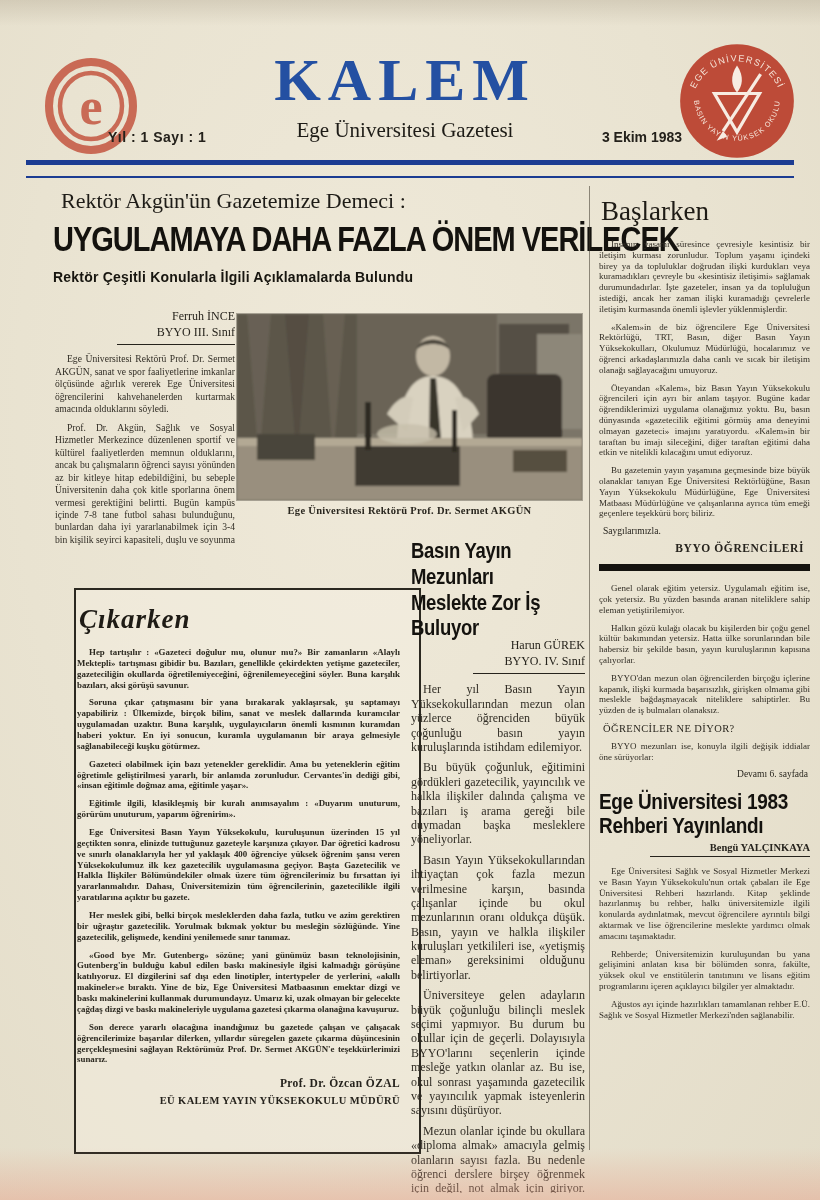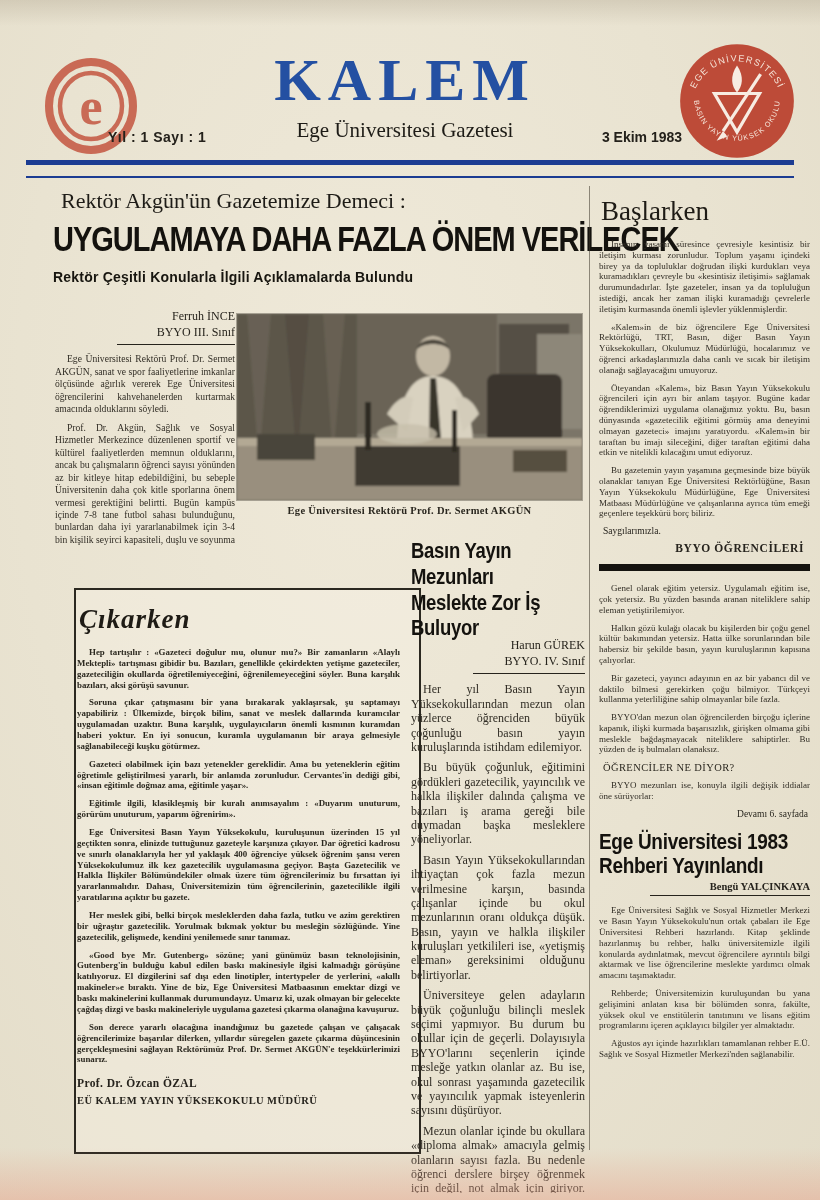--- a/index.html
+++ b/index.html
@@ -70,21 +70,21 @@
   .rehber-byline .rule{display:block;margin:3px 0 0 auto;width:160px;border-bottom:1.4px solid #26231c;}
   .rehber-body{margin-top:6px;}
 
   
   .cikarken{left:74px;top:588px;width:347px;height:566px;box-sizing:border-box;
       border:2px solid #2b2820;background:rgba(248,244,232,.35);
       padding:12px 19px 10px 1px;overflow:hidden;}
   .cikarken-title{font-style:italic;font-weight:700;font-size:27px;color:#1e1b15;
       margin:2px 0 12px 2px;letter-spacing:1px;}
   .cikarken .bodytext p{font-weight:700;font-size:8.9px;line-height:1.22;margin-bottom:7px;color:#2c2920;}
-  .cikarken-sig{text-align:left;margin-top:12px;}
+  .cikarken-sig{text-align:right;margin-top:12px;}
   .cikarken-sig .n1{font-weight:700;font-size:11.5px;letter-spacing:.4px;}
   .cikarken-sig .n2{font-weight:700;font-size:10.5px;letter-spacing:.4px;margin-top:6px;}
 
   
   .col-mid{left:411px;top:538px;width:174px;height:655px;overflow:hidden;}
   .mid-headline{font-family:"Liberation Sans",sans-serif;font-weight:700;font-size:18.5px;
       line-height:1.15;letter-spacing:-.3px;color:#14120e;margin:0 0 14px 0;
       transform:scaleY(1.2);transform-origin:left top;}
   .col-mid .byline{margin-top:6px;}
   .col-mid .byline .rule{width:112px;}
@@ -199,21 +199,20 @@
       <p>Bu gazetemin yayın yaşamına geçmesinde bize büyük olanaklar tanıyan Ege Üniversitesi Rektörlüğüne, Basın Yayın Yüksekokulu Müdürlüğüne, Ege Üniversitesi Matbaası Müdürlüğüne ve çalışanlarına ayrıca tüm emeği geçenlere teşekkürü borç biliriz.</p>
     </div>
     <div class="closing">Saygılarımızla.</div>
     <div class="sig-right">BYYO ÖĞRENCİLERİ</div>
 
     <div class="black-bar"></div>
 
     <div class="bodytext">
       <p>Genel olarak eğitim yetersiz. Uygulamalı eğitim ise, çok yetersiz. Bu yüzden basında aranan niteliklere sahip eleman yetiştirilemiyor.</p>
       <p>Halkın gözü kulağı olacak bu kişilerden bir çoğu genel kültür bakımından yetersiz. Hatta ülke sorunlarından bile habersiz bir şekilde basın, yayın kuruluşlarının kapısına çalıyorlar.</p>
-      <p>Bir gazeteci, yayıncı adayının en az bir yabancı dil ve daktilo bilmesi gerekirken çoğu bilmiyor. Türkçeyi kullanma yeterliliğine sahip olmayanlar bile fazla.</p>
       <p>BYYO'dan mezun olan öğrencilerden birçoğu içlerine kapanık, ilişki kurmada başarısızlık, girişken olmama gibi meslekle bağdaşmayacak niteliklere sahiptirler. Bu yüzden de iş bulmaları olanaksız.</p>
     </div>
     <div class="subhead-caps">ÖĞRENCİLER NE DİYOR?</div>
     <div class="bodytext">
       <p>BYYO mezunları ise, konuyla ilgili değişik iddialar öne sürüyorlar:</p>
     </div>
     <div class="devam-small">Devamı 6. sayfada</div>
 
     <div class="rehber-headline">
       <div>Ege Üniversitesi 1983</div>

